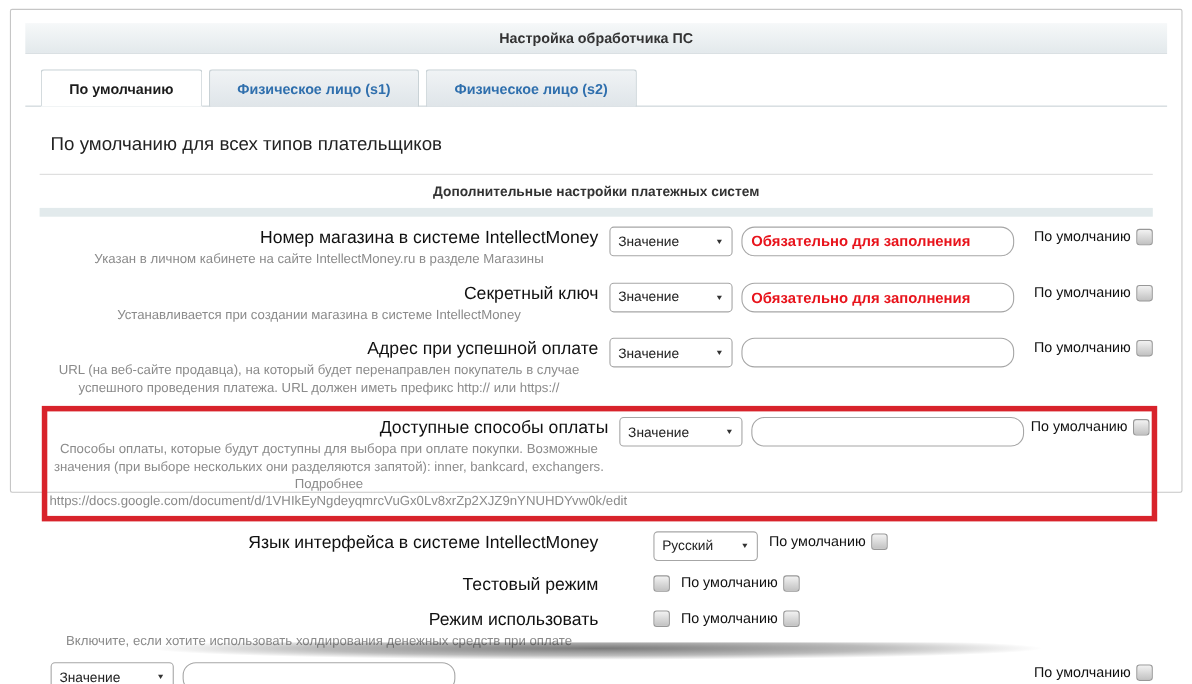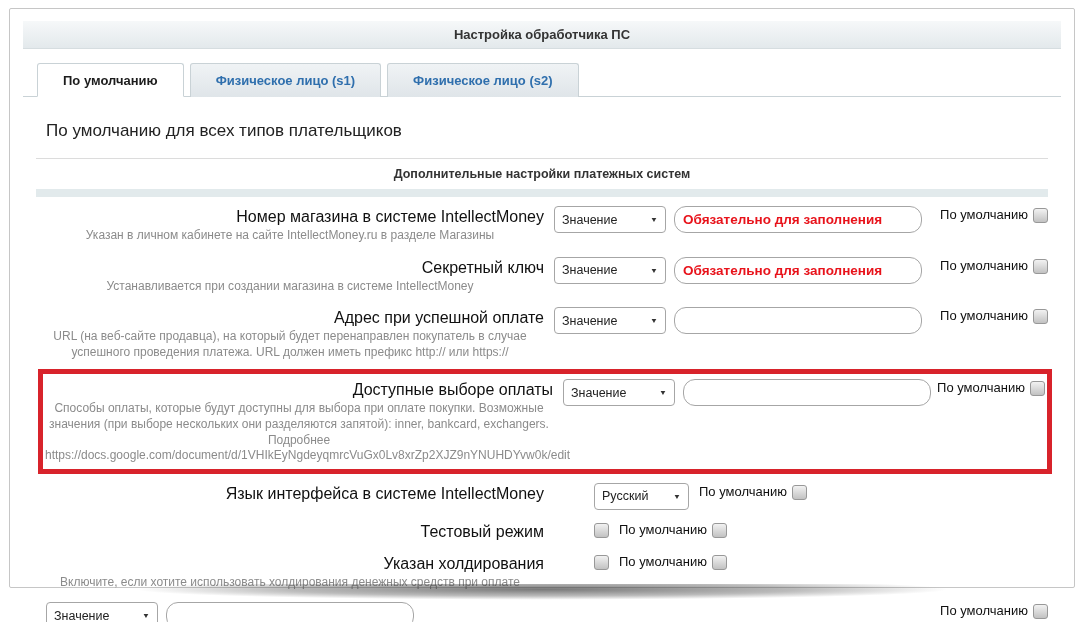--- a/index.html
+++ b/index.html
@@ -2,21 +2,21 @@
 <html lang="ru"><head>
 <meta charset="utf-8">
 <style>
   * { margin:0; padding:0; box-sizing:border-box; }
   html,body { width:1084px; height:622px; background:#ffffff;
               font-family:"Liberation Sans", sans-serif; overflow:hidden; }
   .stage { position:relative; width:1084px; height:622px; }
 
   
   .card {
-    position:absolute; left:9px; top:8px; width:1066px; height:580px;
+    position:absolute; left:9px; top:8px; width:1066px; height:440px;
     background:#fff; border:1px solid #c6c6c6; border-radius:2px;
     padding:12px 13px 0 13px;
   }
   .card-shadow {
     position:absolute; left:30px; top:584px; width:1024px; height:30px;
     background:radial-gradient(ellipse 55% 48% at 50% 18%, rgba(40,40,40,.62) 0%, rgba(60,60,60,.35) 45%, rgba(0,0,0,0) 72%);
   }
 
   
   .hdr {
@@ -163,21 +163,21 @@
             <div class="def-group push">
               <span class="def-label">По умолчанию</span>
               <span class="chk"></span>
             </div>
           </div>
         </div>
 
         <div class="highlight-box">
           <div class="row">
             <div class="lbl-cell">
-              <div class="lbl">Доступные выборе оплаты</div>
+              <div class="lbl">Доступные способы оплаты</div>
               <div class="sub">Способы оплаты, которые будут доступны для выбора при оплате покупки. Возможные значения (при выборе нескольких они разделяются запятой): inner, bankcard, exchangers. Подробнее https://docs.google.com/document/d/1VHIkEyNgdeyqmrcVuGx0Lv8xrZp2XJZ9nYNUHDYvw0k/edit</div>
             </div>
             <div class="ctl-cell">
               <div class="selectbox">
                 <span>Значение</span>
                 <span class="sel-arrow">▼</span>
               </div>
               <input class="txt" type="text" value="" style="">
               <div class="def-group push">
                 <span class="def-label">По умолчанию</span>
@@ -211,21 +211,21 @@
             <span class="chk lone-chk"></span>
             <div class="def-group gap">
               <span class="def-label">По умолчанию</span>
               <span class="chk"></span>
             </div>
           </div>
         </div>
 
         <div class="row slim">
           <div class="lbl-cell">
-            <div class="lbl">Указан холдирования</div>
+            <div class="lbl">Режим использовать</div>
             <div class="sub">Включите, если хотите использовать холдирования денежных средств при оплате</div>
           </div>
           <div class="ctl-cell">
             <span class="chk lone-chk"></span>
             <div class="def-group gap">
               <span class="def-label">По умолчанию</span>
               <span class="chk"></span>
             </div>
           </div>
         </div>

